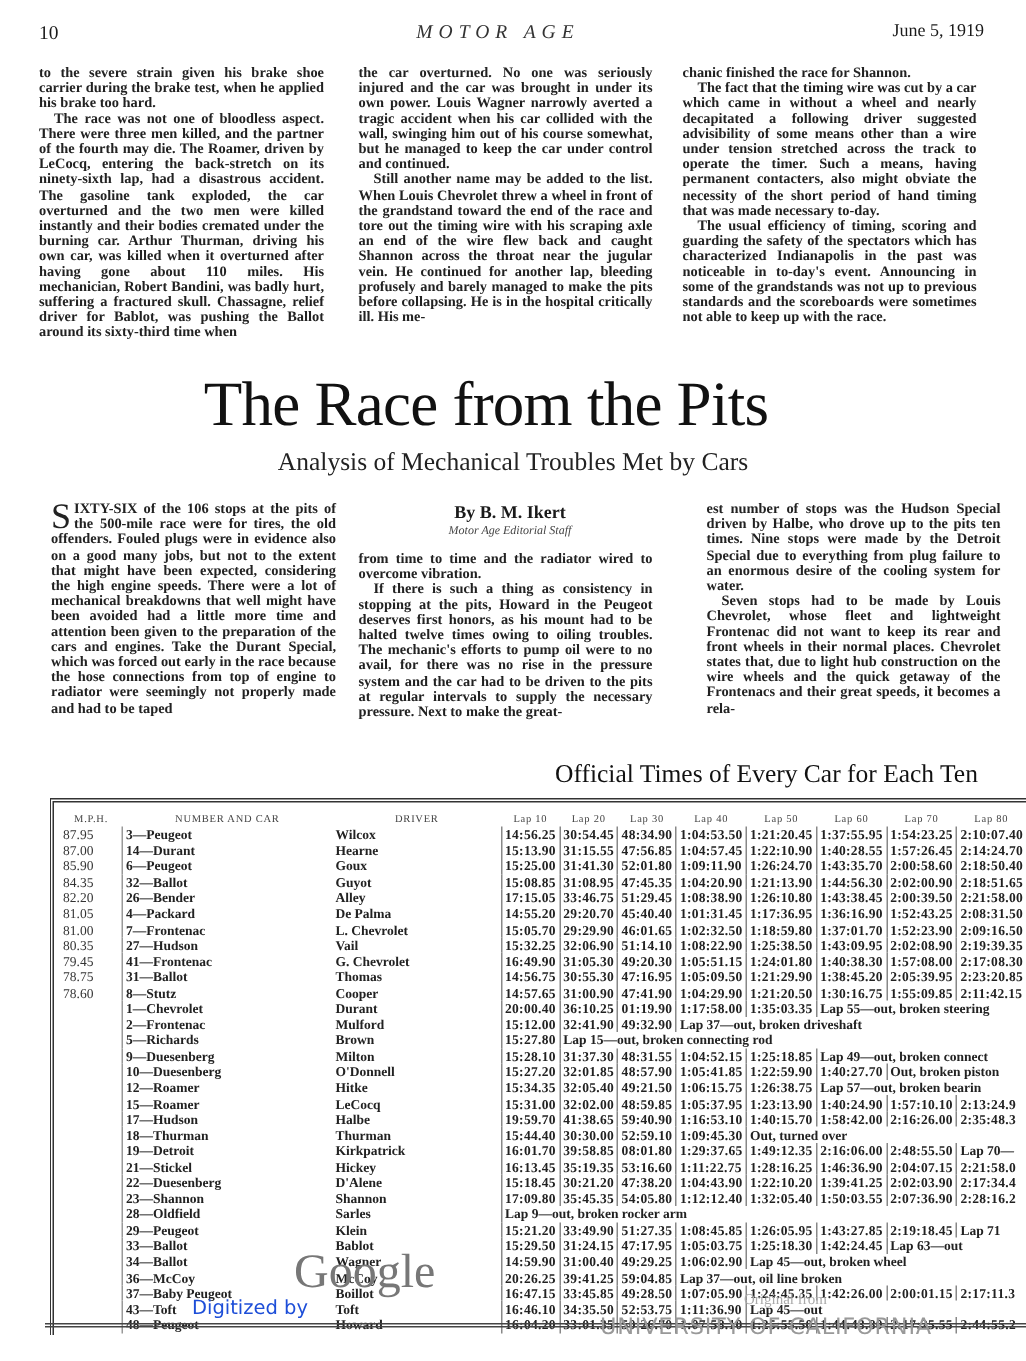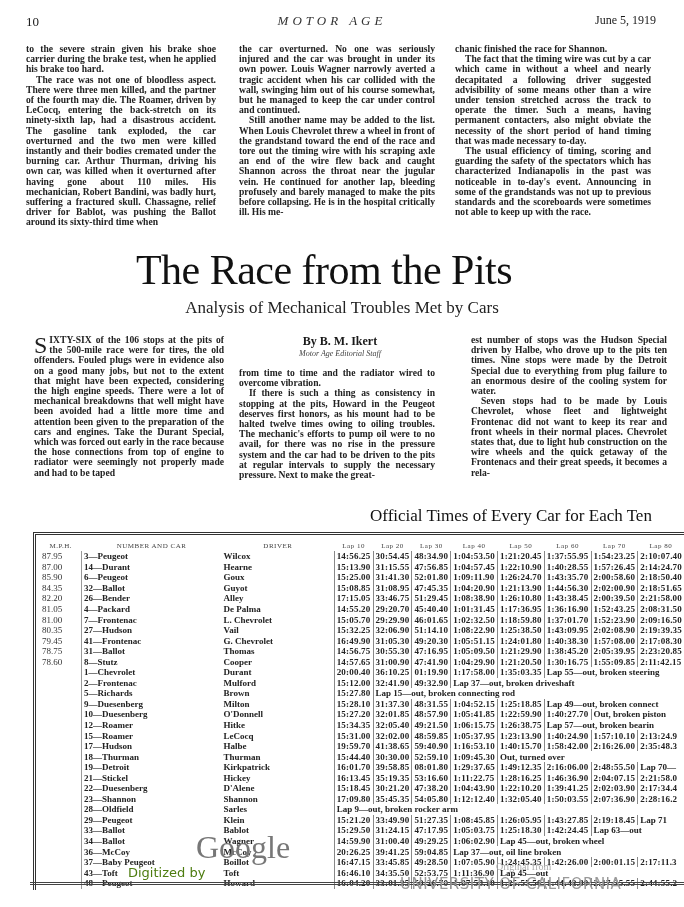--- a/index.html
+++ b/index.html
@@ -21,21 +21,21 @@
   .tblbox { position:absolute; top:532px; left:33px; width:660px; height:355px; border-top:3px double #333; border-left:3px double #333; }
   .bottomline { position:absolute; top:882px; left:30px; width:660px; border-top:3px double #444; }
   table { position:absolute; top:541px; left:40px; border-collapse:collapse; font-family:"Liberation Serif", serif; font-size:9px; font-weight:bold; white-space:nowrap; }
   th { font-weight:normal; font-size:7px; letter-spacing:0.5px; text-align:center; color:#444; padding:0 2px 1px 2px; height:9px; }
   td { padding:0 2px; height:10.55px; line-height:10px; color:#222; }
   td.mph { width:38px; font-weight:normal; color:#333; border-right:1px solid #999; text-align:left; }
   td.car { width:140px; }
   td.drv { width:112px; }
   td.t { border-left:1px solid #888; letter-spacing:0.2px; }
   td.note { border-left:1px solid #888; }
-  .wm1 { position:absolute; top:865px; left:128px; font-family:"DejaVu Sans", sans-serif; font-size:13px; color:#4d7c0f; }
+  .wm1 { position:absolute; top:865px; left:128px; font-family:"DejaVu Sans", sans-serif; font-size:13px; color:#1d4ed8; }
   .wm2 { position:absolute; top:829px; left:196px; font-family:"Liberation Serif", serif; font-size:32px; color:#777; }
   .wm3 { position:absolute; top:861px; left:452px; font-family:Liberation Serif, serif; font-size:10px; color:#aaa;padding-left:44px; }
   .wm4 { position:absolute; top:875px; left:400px; font-family:"DejaVu Sans", sans-serif; font-size:15px; color:#999; letter-spacing:0.5px; }
 </style>
 </head>
 <body>
 
 <div class="hdr">
   <span class="pg">10</span>
   <span class="mag">MOTOR AGE</span>

